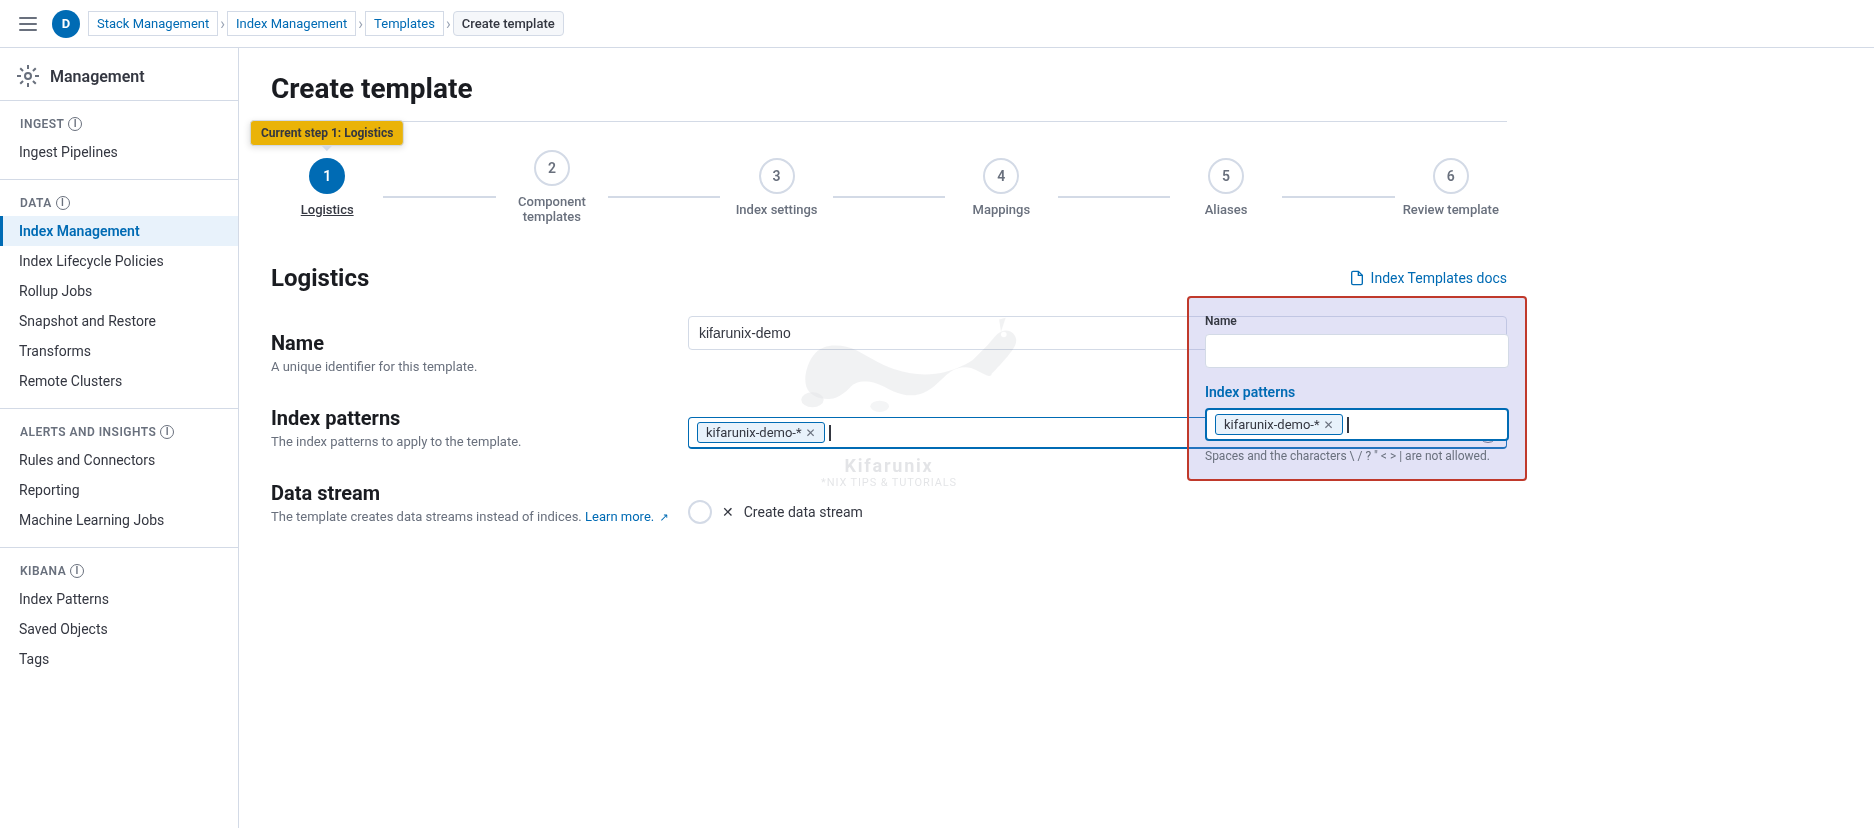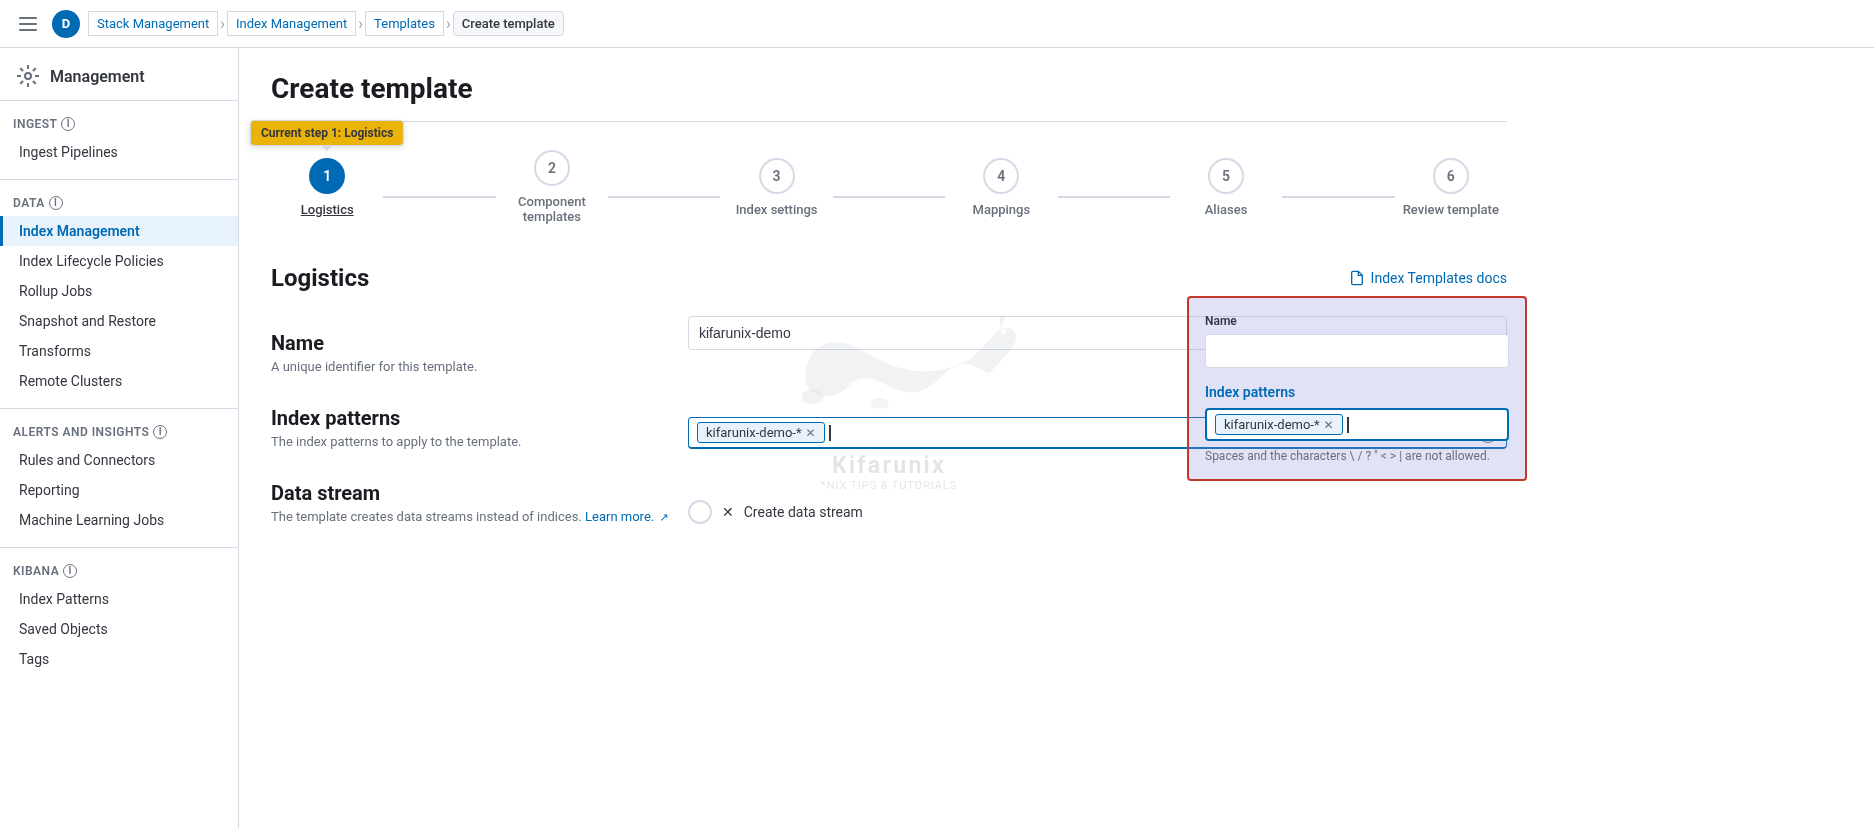--- a/index.html
+++ b/index.html
@@ -19,21 +19,21 @@
 
     
     .layout { display: flex; flex: 1; overflow: hidden; }
 
     
     .sidebar { width: 239px; background: #fff; border-right: 1px solid #d3dae6; overflow-y: auto; flex-shrink: 0; padding-bottom: 24px; }
     .sidebar-header { display: flex; align-items: center; gap: 10px; padding: 16px 16px 12px; border-bottom: 1px solid #d3dae6; }
     .sidebar-header-icon { width: 24px; height: 24px; }
     .sidebar-header-title { font-size: 16px; font-weight: 600; color: #343741; }
     .sidebar-section { padding: 12px 0; }
-    .sidebar-section-title { font-size: 12px; font-weight: 600; color: #69707d; padding: 4px 13px 6px; text-transform: uppercase; letter-spacing: 0.04em; display: flex; align-items: center; gap: 4px; }
+    .sidebar-section-title { font-size: 12px; font-weight: 600; color: #69707d; padding: 4px 20px 6px; text-transform: uppercase; letter-spacing: 0.04em; display: flex; align-items: center; gap: 4px; }
     .sidebar-item { padding: 7px 16px; cursor: pointer; font-size: 14px; color: #343741; border-left: 3px solid transparent; }
     .sidebar-item.active { color: #006bb4; font-weight: 600; border-left: 3px solid #006bb4; background: #e8f2fb; }
     .sidebar-divider { border: none; border-top: 1px solid #d3dae6; margin: 0; }
     .info-icon { display: inline-block; width: 14px; height: 14px; border: 1px solid #69707d; border-radius: 50%; font-size: 10px; color: #69707d; text-align: center; line-height: 12px; cursor: pointer; }
 
     
     .main { flex: 1; overflow-y: auto; background: #fff; }
     .main-content { padding: 24px 32px; max-width: 1300px; }
     .page-title { font-size: 28px; font-weight: 700; color: #1a1c21; margin-bottom: 16px; }
     .divider { border: none; border-top: 1px solid #d3dae6; margin-bottom: 28px; }
@@ -61,21 +61,21 @@
     
     .logistics-header { display: flex; justify-content: space-between; align-items: center; margin-bottom: 24px; }
     .logistics-title { font-size: 24px; font-weight: 700; color: #1a1c21; }
     .docs-link { display: flex; align-items: center; gap: 6px; color: #006bb4; font-size: 14px; text-decoration: none; cursor: pointer; }
 
     
     .content-area { position: relative; }
     .watermark { position: absolute; top: 0; left: 0; right: 0; bottom: 0; display: flex; align-items: center; justify-content: center; pointer-events: none; z-index: 2; opacity: 0.18; }
     .watermark-inner { text-align: center; }
     .watermark svg { width: 280px; fill: #69707d; }
-    .watermark-text { font-size: 23px; font-weight: 700; color: #69707d; letter-spacing: 0.1em; margin-top: 4px; }
+    .watermark-text { font-size: 18px; font-weight: 700; color: #69707d; letter-spacing: 0.1em; margin-top: 4px; }
     .watermark-sub { font-size: 11px; color: #69707d; letter-spacing: 0.08em; }
 
     
     .popup-overlay { position: absolute; top: -20px; right: -20px; width: 340px; background: rgba(140, 140, 220, 0.25); border: 2px solid #c0392b; border-radius: 4px; padding: 16px; z-index: 5; }
     .popup-field-label { font-size: 12px; font-weight: 600; color: #343741; margin-bottom: 6px; }
     .popup-input { width: 100%; padding: 8px 10px; border: 1px solid #d3dae6; border-radius: 4px; font-size: 14px; color: #343741; background: #fff; margin-bottom: 16px; }
     .popup-section-label { font-size: 14px; font-weight: 600; color: #006bb4; margin-bottom: 8px; }
     .tag-input-row { display: flex; align-items: center; border: 2px solid #006bb4; border-radius: 4px; padding: 4px 8px; background: #fff; gap: 4px; }
     .tag { display: inline-flex; align-items: center; gap: 4px; background: #e8f2fb; border: 1px solid #006bb4; border-radius: 3px; padding: 2px 8px; font-size: 13px; color: #343741; }
     .tag-x { cursor: pointer; color: #69707d; font-size: 12px; }

